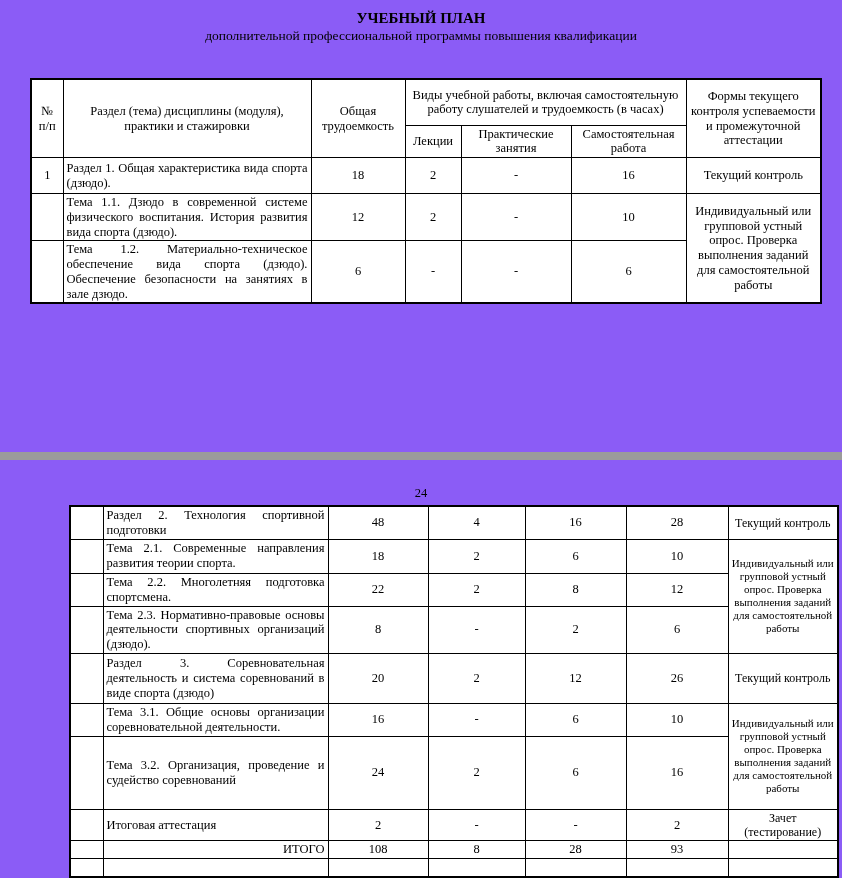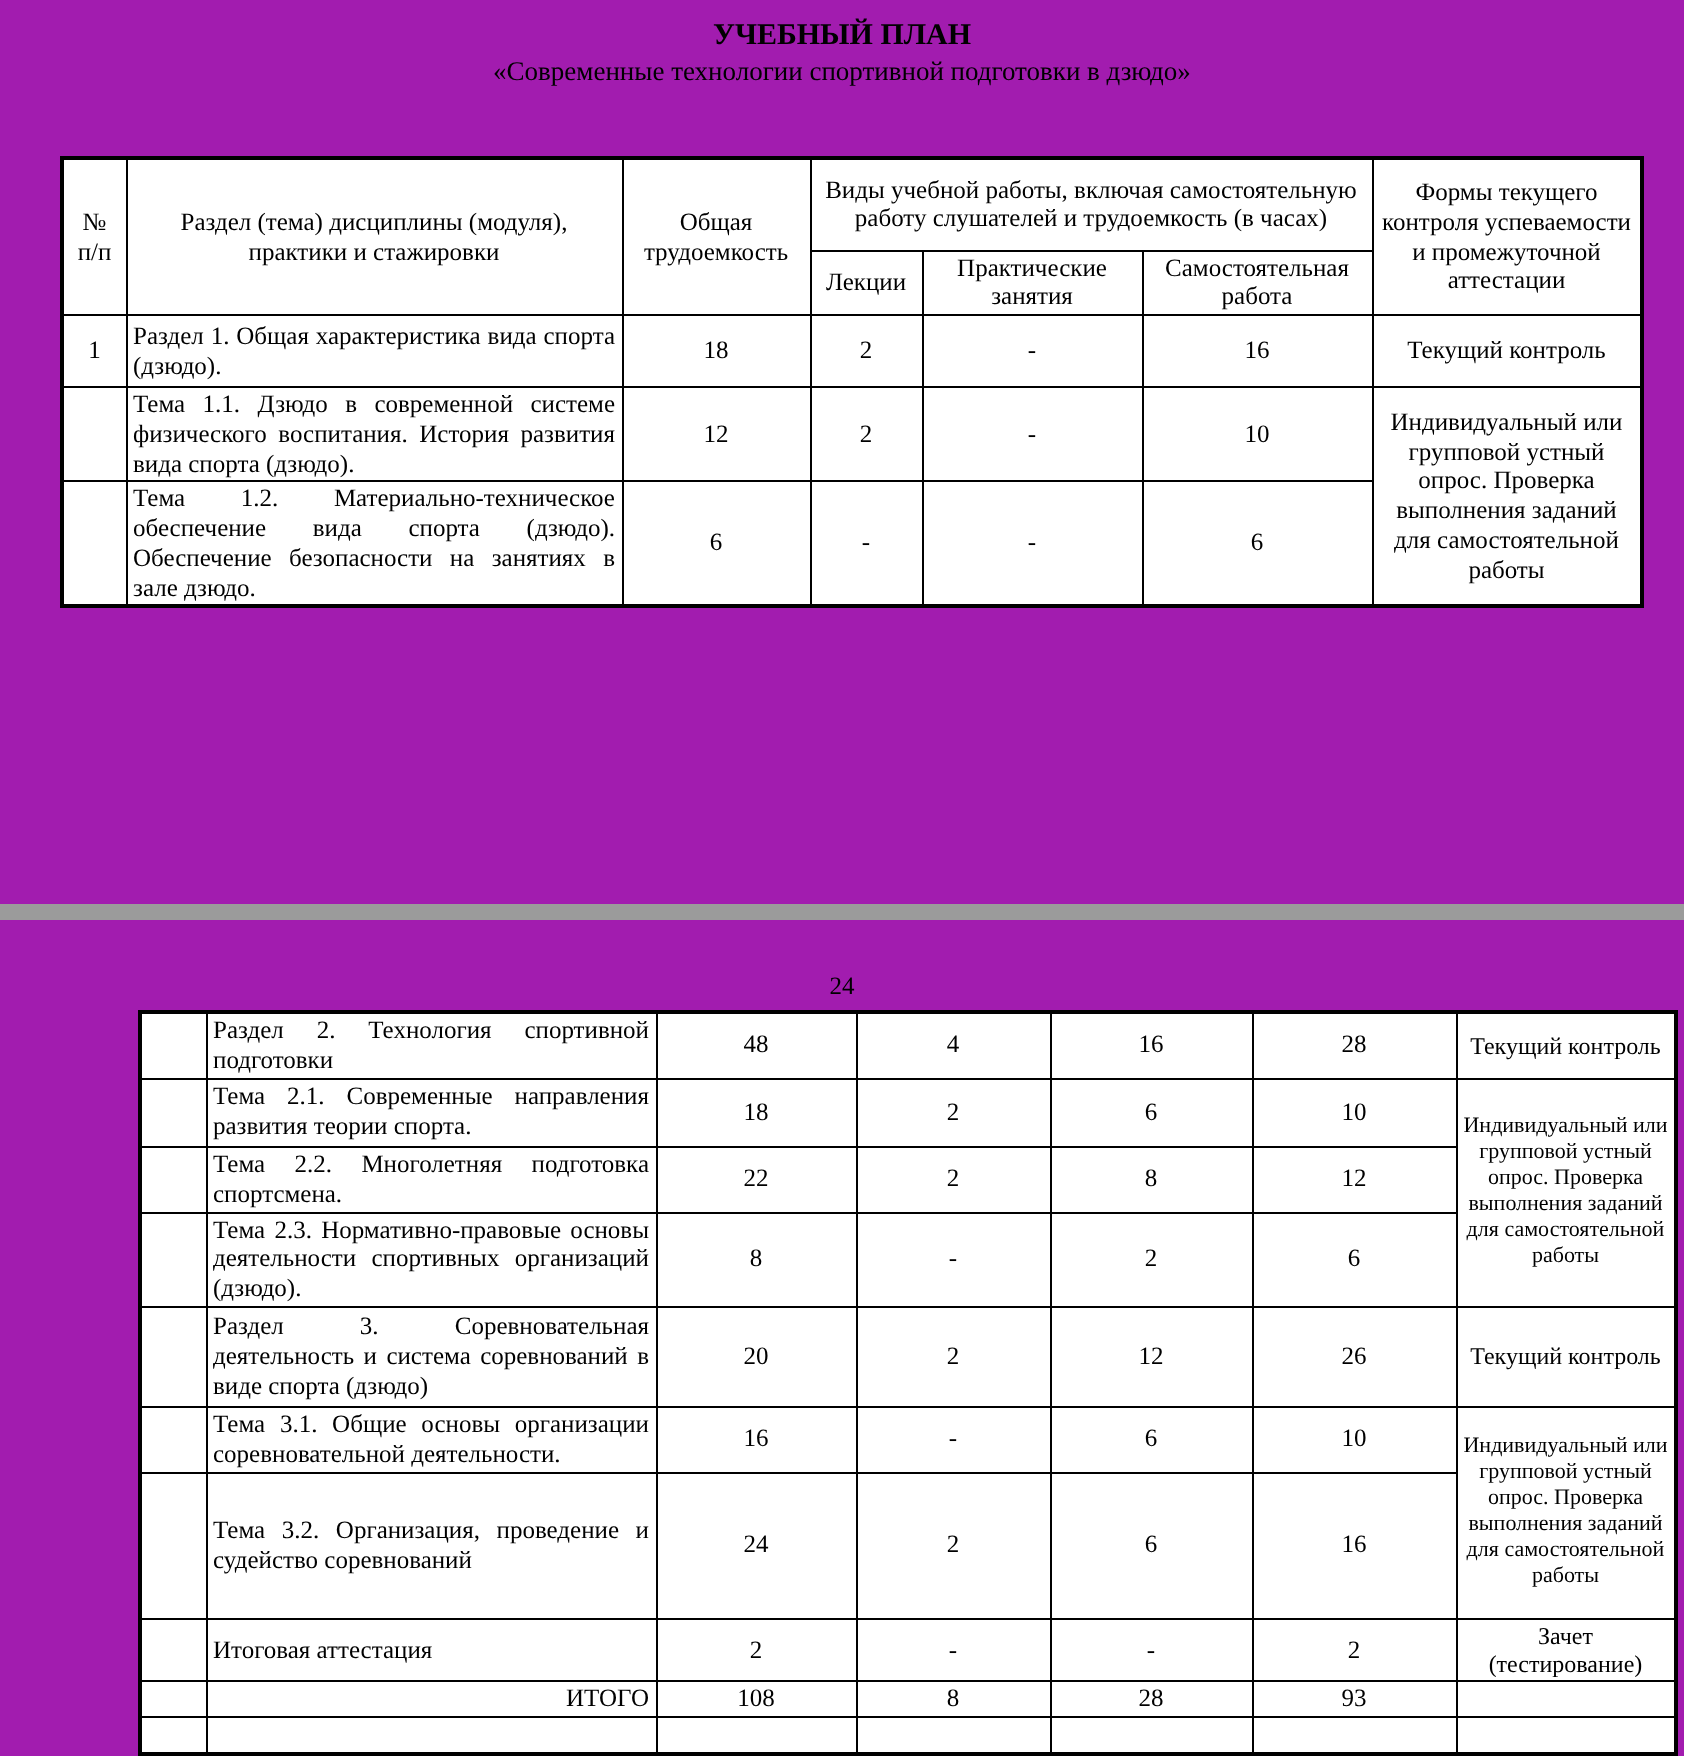--- a/index.html
+++ b/index.html
@@ -1,17 +1,17 @@
 <!DOCTYPE html>
 <html><head>
 <meta charset="utf-8">
 <style>
   html,body { margin:0; padding:0; background:#e8e8e8; }
   .screen {
-    position:relative; width:842px; height:878px; background:#a21caf;
+    position:relative; width:842px; height:878px; background:#8b5cf6;
     font-family:"Liberation Serif", serif; color:#000; overflow:hidden;
   }
   .title-block { position:absolute; top:10px; left:0; width:100%; text-align:center; }
   .title { font-weight:bold; font-size:15px; }
   .sub { font-size:13.5px; margin-top:1px; }
 
   table.plan { border-collapse:collapse; table-layout:fixed; position:absolute; background:#fff; border:2px solid #000; }
   table.plan td, table.plan th {
     border:1.5px solid #000; padding:1px 3px; font-size:12.5px;
     line-height:1.18; vertical-align:middle; overflow:hidden; font-weight:normal;
@@ -29,21 +29,21 @@
   .page-number { position:absolute; top:486px; left:0; width:100%; text-align:center; font-size:12.5px; }
   .divider { position:absolute; left:0; top:452px; width:842px; height:8px; }
 </style>
 </head>
 <body>
 
 <div class="screen">
 
   <div class="title-block">
     <div class="title">УЧЕБНЫЙ ПЛАН</div>
-    <div class="sub">«Современные технологии спортивной подготовки в дзюдо»</div>
+    <div class="sub">дополнительной профессиональной программы повышения квалификации</div>
   </div>
 
   <table class="plan t1">
     <colgroup>
       <col style="width:32px">
         <col style="width:248px">
         <col style="width:94px">
       <col style="width:56px">
         <col style="width:110px">
         <col style="width:115px">

